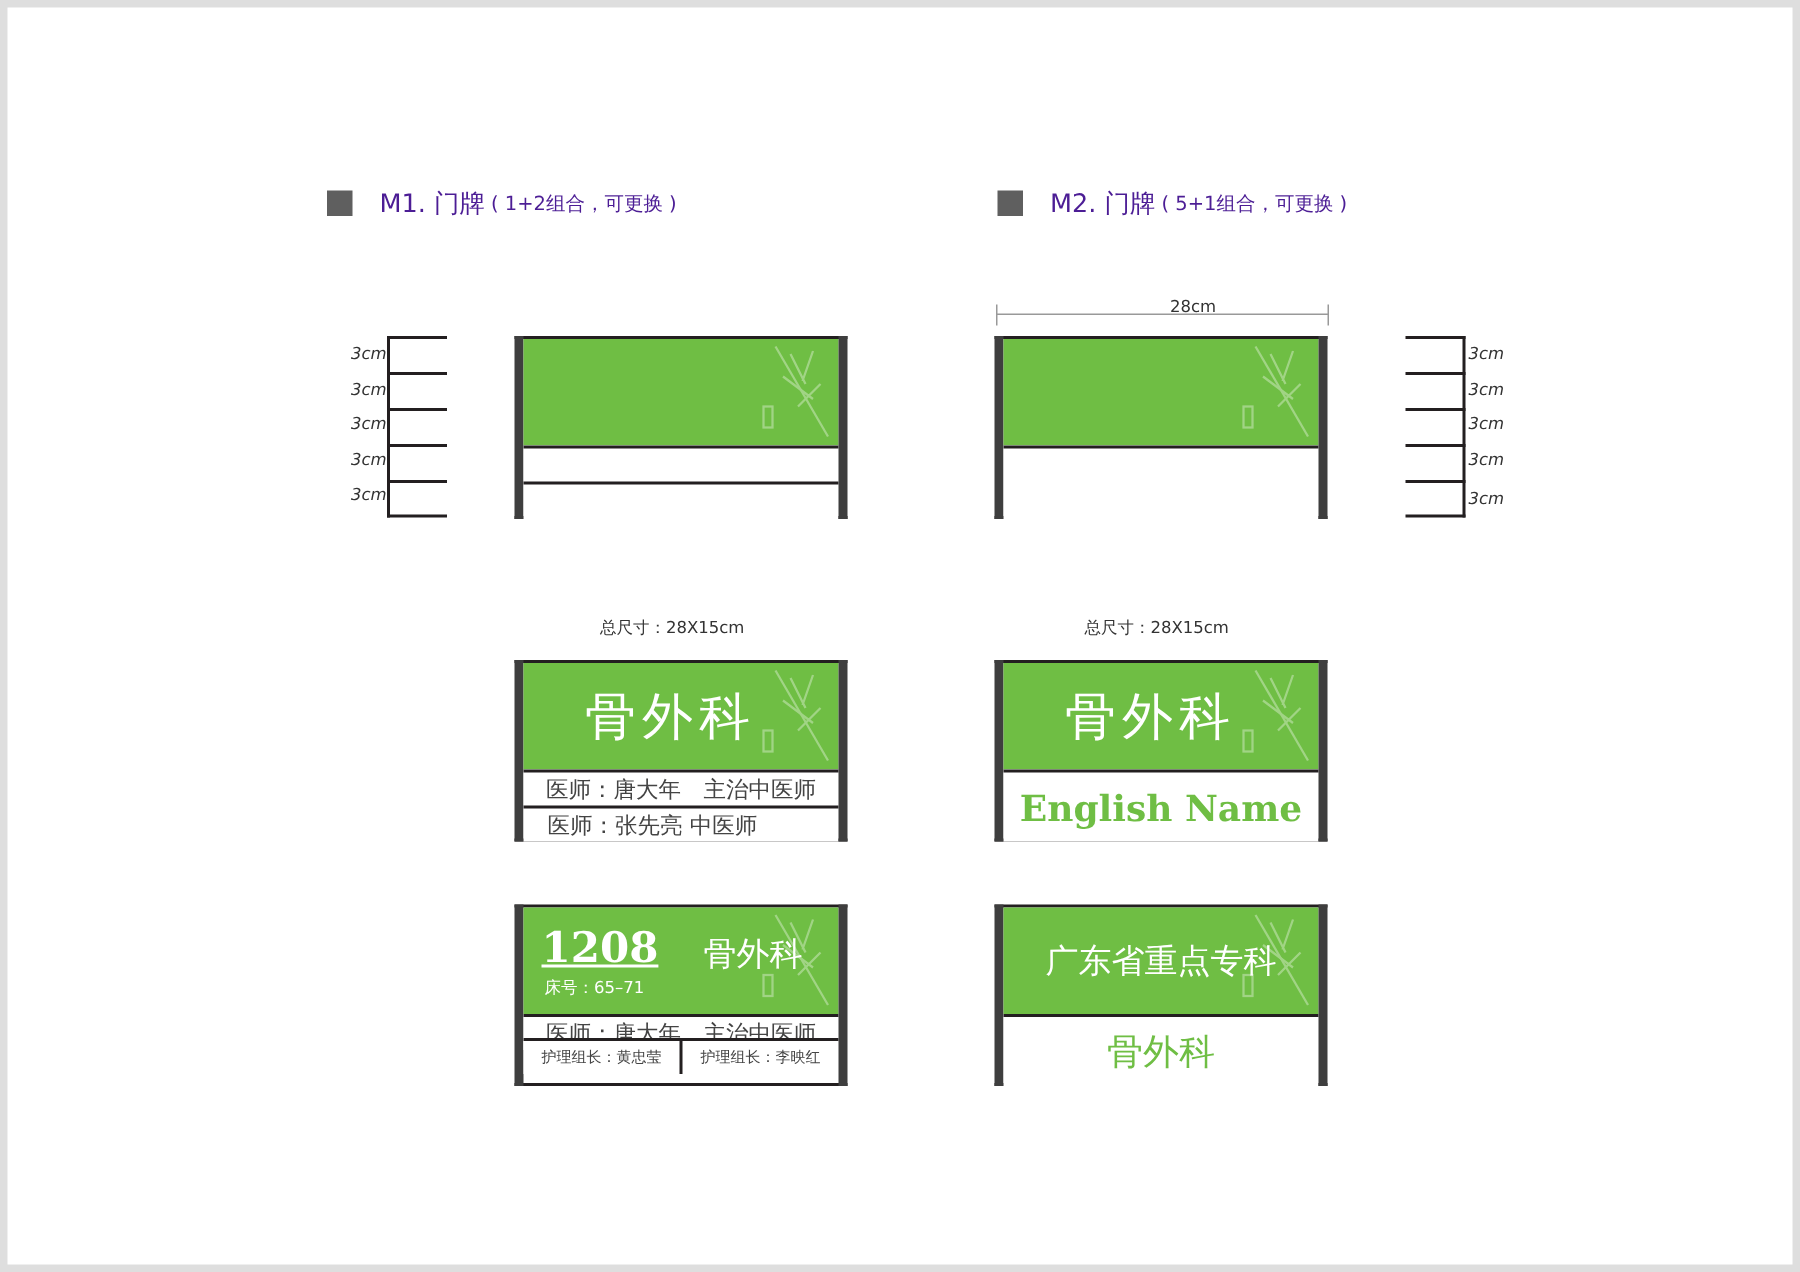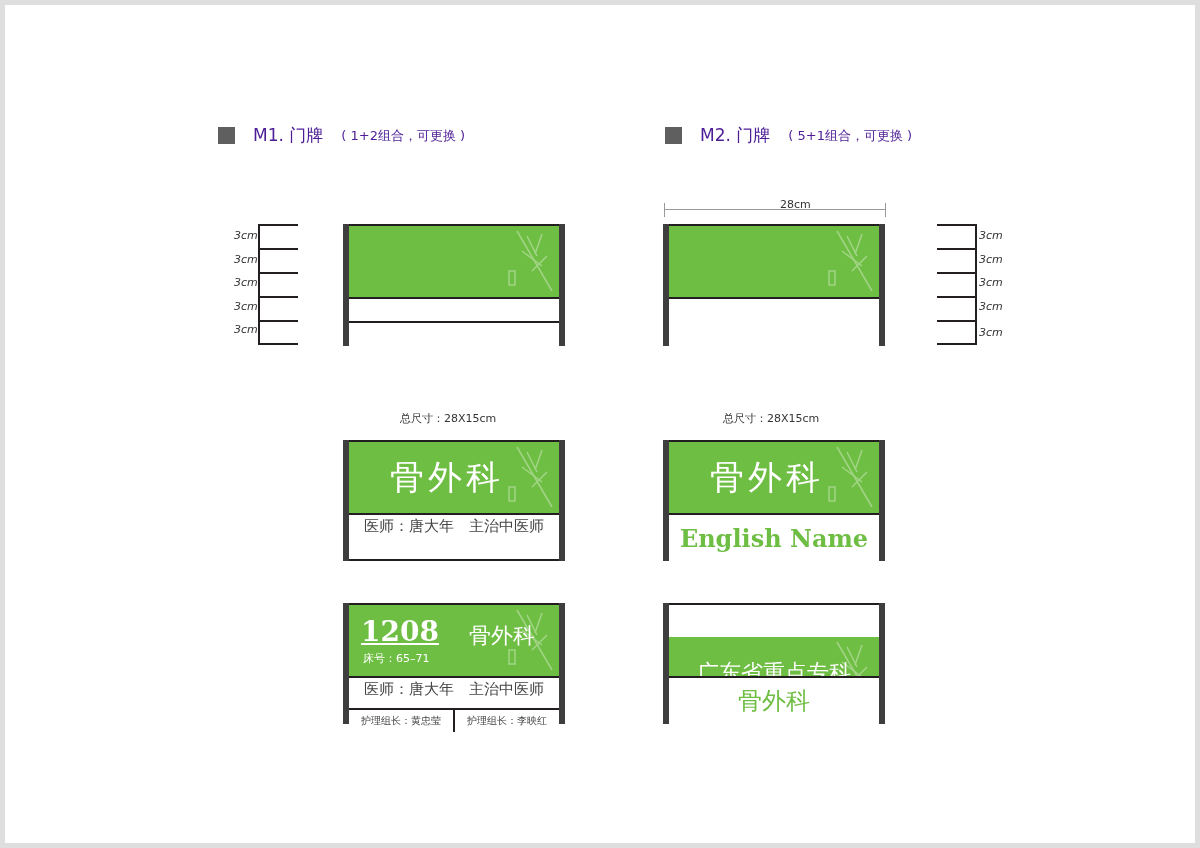--- a/index.html
+++ b/index.html
@@ -1,21 +1,21 @@
 <!DOCTYPE html>
 <html><head>
 <meta charset="utf-8">
 <style>
   html,body{margin:0;padding:0;}
   body{width:1200px;height:848px;background:#dedede;position:relative;overflow:hidden;font-family:"DejaVu Sans","Liberation Sans",sans-serif;}
   .sheet{position:absolute;left:5px;top:5px;width:1190px;height:838px;background:#ffffff;}
   .abs{position:absolute;}
   .sec-title{position:absolute;display:flex;align-items:center;color:#4c1d95;font-size:17px;white-space:nowrap;}
   .sec-square{width:17px;height:17px;background:#5f5f5f;margin-right:18px;}
-  .sec-sub{font-size:13px;margin-left:18px;}
+  .sec-sub{font-size:13px;margin-left:4px;}
   .sign{position:absolute;width:222px;box-sizing:border-box;border-top:2px solid #231f20;border-bottom:2px solid #231f20;background:#fff;}
   .sign::before,.sign::after{content:"";position:absolute;top:-2px;bottom:-2px;width:6px;background:#3e3e3e;}
   .sign::before{left:0;}
   .sign::after{right:0;}
   .green{position:absolute;left:6px;right:6px;top:0;background:#6fbe44;overflow:hidden;}
   .row{position:absolute;left:6px;right:6px;border-top:2px solid #231f20;background:#fff;display:flex;align-items:center;justify-content:center;color:#444;}
   .deco{position:absolute;right:2px;top:0;width:50px;height:70px;opacity:.35;}
   .ruler{position:absolute;}
   .tick{position:absolute;height:2px;background:#231f20;width:40px;}
   .rv{position:absolute;width:2px;background:#231f20;}
@@ -111,20 +111,21 @@
     <span class="white-text" style="font-size:34px;letter-spacing:4px;margin-right:14px;">骨外科</span>
     <svg class="deco" viewBox="0 0 50 70">
       <g stroke="#fff" stroke-width="1.5" fill="none">
           <path d="M10 5 L45 65"></path>
           <path d="M20 10 L30 30 M35 8 L28 28 M15 25 L35 40 M40 30 L25 45"></path>
           <rect x="2" y="45" width="6" height="14"></rect>
         </g>
     </svg>
   </div>
   <div class="row" style="top:71px;height:22px;font-size:15px;">医师：唐大年　主治中医师</div>
+  <div class="row" style="top:95px;height:22px;font-size:15px;justify-content:flex-start;padding-left:16px;">医师：张先亮  中医师</div>
 </div>
 
 <div class="sign" style="left:663px;top:440px;height:121px;">
   <div class="green" style="height:71px;display:flex;align-items:center;justify-content:center;">
     <span class="white-text" style="font-size:34px;letter-spacing:4px;margin-right:14px;">骨外科</span>
     <svg class="deco" viewBox="0 0 50 70">
       <g stroke="#fff" stroke-width="1.5" fill="none">
           <path d="M10 5 L45 65"></path>
           <path d="M20 10 L30 30 M35 8 L28 28 M15 25 L35 40 M40 30 L25 45"></path>
           <rect x="2" y="45" width="6" height="14"></rect>
@@ -141,28 +142,28 @@
     <span class="abs white-text" style="left:120px;top:16px;font-size:22px;">骨外科</span>
     <svg class="deco" viewBox="0 0 50 70">
       <g stroke="#fff" stroke-width="1.5" fill="none">
           <path d="M10 5 L45 65"></path>
           <path d="M20 10 L30 30 M35 8 L28 28 M15 25 L35 40 M40 30 L25 45"></path>
           <rect x="2" y="45" width="6" height="14"></rect>
         </g>
     </svg>
   </div>
   <div class="row" style="top:71px;height:22px;font-size:15px;">医师：唐大年　主治中医师</div>
-  <div class="row" style="top:103px;height:22px;font-size:10px;justify-content:space-between;">
+  <div class="row" style="top:87px;height:22px;font-size:10px;justify-content:space-between;">
     <span style="flex:1;text-align:center;border-right:2px solid #231f20;height:100%;display:flex;align-items:center;justify-content:center;">护理组长：黄忠莹</span>
     <span style="flex:1;text-align:center;">护理组长：李映红</span>
   </div>
 </div>
 
 <div class="sign" style="left:663px;top:603px;height:121px;">
-  <div class="green" style="height:71px;display:flex;align-items:center;justify-content:center;margin-top:32px;">
+  <div class="green" style="height:71px;display:flex;align-items:center;justify-content:center;">
     <span class="white-text" style="font-size:22px;">广东省重点专科</span>
     <svg class="deco" viewBox="0 0 50 70">
       <g stroke="#fff" stroke-width="1.5" fill="none">
           <path d="M10 5 L45 65"></path>
           <path d="M20 10 L30 30 M35 8 L28 28 M15 25 L35 40 M40 30 L25 45"></path>
           <rect x="2" y="45" width="6" height="14"></rect>
         </g>
     </svg>
   </div>
   <div class="row" style="top:71px;height:46px;font-size:24px;color:#6fbe44;">骨外科</div>

